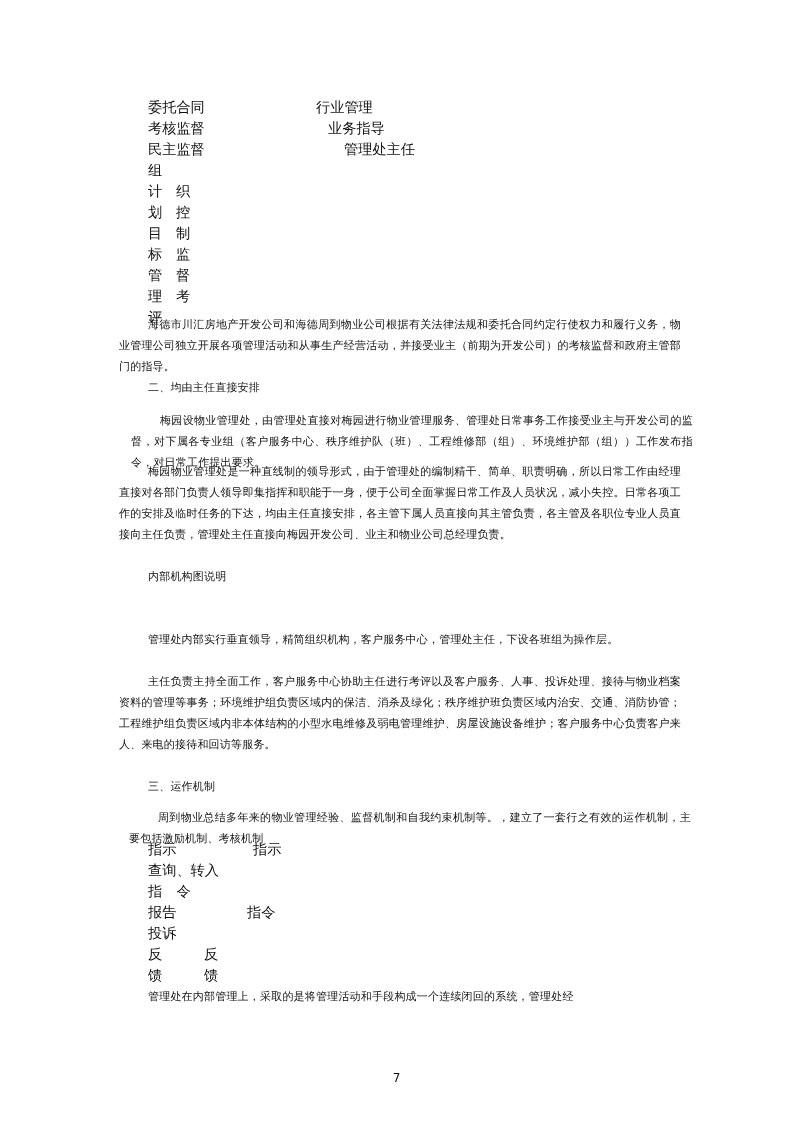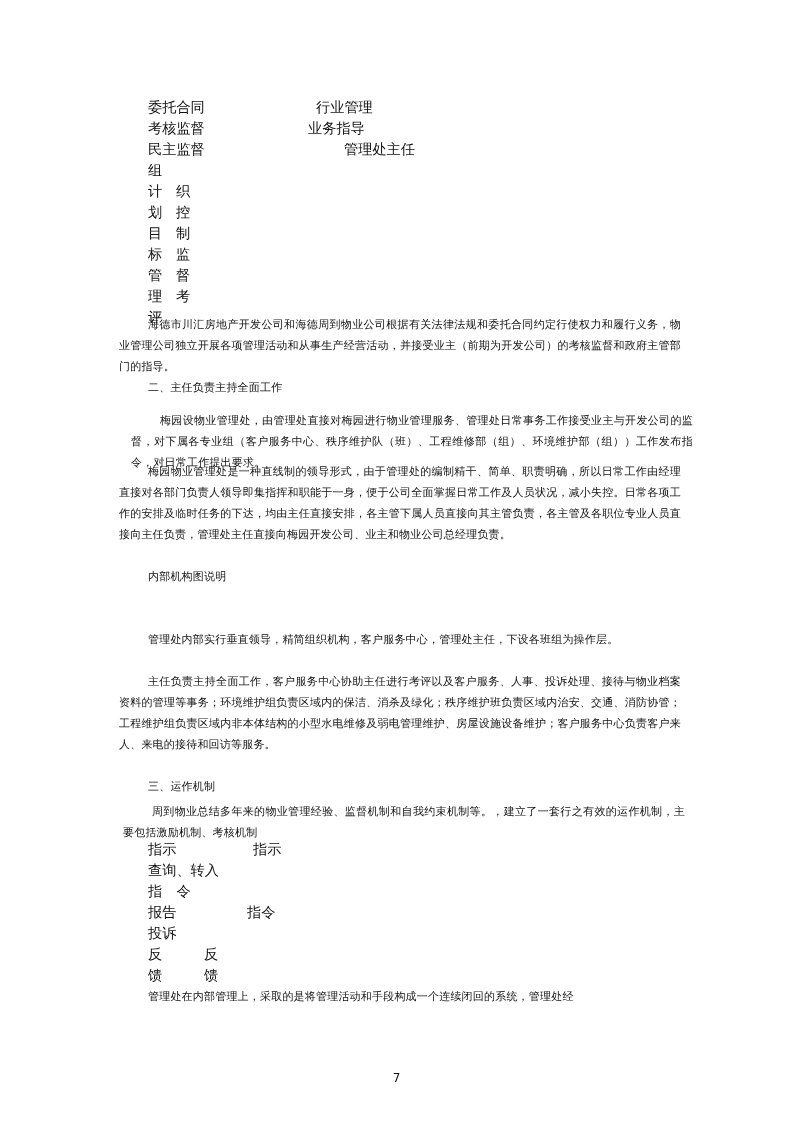--- a/index.html
+++ b/index.html
@@ -14,48 +14,48 @@
 </style>
 </head>
 <body>
 
 <div class="page">
 
   <div>
     <span class="line" style="left:148px;top:97px">委托合同</span>
     <span class="line" style="left:316px;top:97px">行业管理</span>
     <span class="line" style="left:148px;top:118px">考核监督</span>
-    <span class="line" style="left:308px;top:118px">业务指导</span>
+    <span class="line" style="left:328px;top:118px">业务指导</span>
     <span class="line" style="left:148px;top:139px">民主监督</span>
     <span class="line" style="left:344px;top:139px">管理处主任</span>
     <span class="line" style="left:148px;top:160px">组</span>
     <span class="line" style="left:148px;top:181px">计</span>
     <span class="line" style="left:176px;top:181px">织</span>
     <span class="line" style="left:148px;top:202px">划</span>
     <span class="line" style="left:176px;top:202px">控</span>
     <span class="line" style="left:148px;top:223px">目</span>
     <span class="line" style="left:176px;top:223px">制</span>
     <span class="line" style="left:148px;top:244px">标</span>
     <span class="line" style="left:176px;top:244px">监</span>
     <span class="line" style="left:148px;top:265px">管</span>
     <span class="line" style="left:176px;top:265px">督</span>
     <span class="line" style="left:148px;top:286px">理</span>
     <span class="line" style="left:176px;top:286px">考</span>
     <span class="line" style="left:148px;top:307px">评</span>
   </div>
 
   <p class="para" style="top:314px;margin:0">海德市川汇房地产开发公司和海德周到物业公司根据有关法律法规和委托合同约定行使权力和履行义务，物业管理公司独立开展各项管理活动和从事生产经营活动，并接受业主（前期为开发公司）的考核监督和政府主管部门的指导。</p>
-  <p class="para" style="top:377px;margin:0">二、主任负责主持全面工作</p>
+  <p class="para" style="top:377px;margin:0">二、均由主任直接安排</p>
   <p class="para" style="top:398px;margin:12px">梅园设物业管理处，由管理处直接对梅园进行物业管理服务、管理处日常事务工作接受业主与开发公司的监督，对下属各专业组（客户服务中心、秩序维护队（班）、工程维修部（组）、环境维护部（组））工作发布指令，对日常工作提出要求。</p>
   <p class="para" style="top:461px;margin:0">梅园物业管理处是一种直线制的领导形式，由于管理处的编制精干、简单、职责明确，所以日常工作由经理直接对各部门负责人领导即集指挥和职能于一身，便于公司全面掌握日常工作及人员状况，减小失控。日常各项工作的安排及临时任务的下达，均由主任直接安排，各主管下属人员直接向其主管负责，各主管及各职位专业人员直接向主任负责，管理处主任直接向梅园开发公司、业主和物业公司总经理负责。</p>
   <p class="para" style="top:566px;margin:0">内部机构图说明</p>
   <p class="para" style="top:629px;margin:0">管理处内部实行垂直领导，精简组织机构，客户服务中心，管理处主任，下设各班组为操作层。</p>
   <p class="para" style="top:671px;margin:0">主任负责主持全面工作，客户服务中心协助主任进行考评以及客户服务、人事、投诉处理、接待与物业档案资料的管理等事务；环境维护组负责区域内的保洁、消杀及绿化；秩序维护班负责区域内治安、交通、消防协管；工程维护组负责区域内非本体结构的小型水电维修及弱电管理维护、房屋设施设备维护；客户服务中心负责客户来人、来电的接待和回访等服务。</p>
   <p class="para" style="top:776px;margin:0">三、运作机制</p>
-  <p class="para" style="top:797px;margin:4px">周到物业总结多年来的物业管理经验、监督机制和自我约束机制等。，建立了一套行之有效的运作机制，主要包括激励机制、考核机制</p>
+  <p class="para" style="top:797px;margin:10px">周到物业总结多年来的物业管理经验、监督机制和自我约束机制等。，建立了一套行之有效的运作机制，主要包括激励机制、考核机制</p>
 
   <div>
     <span class="line" style="left:148px;top:839px">指示</span>
     <span class="line" style="left:253px;top:839px">指示</span>
     <span class="line" style="left:148px;top:860px">查询、转入</span>
     <span class="line" style="left:148px;top:881px">指　令</span>
     <span class="line" style="left:148px;top:902px">报告</span>
     <span class="line" style="left:247px;top:902px">指令</span>
     <span class="line" style="left:148px;top:923px">投诉</span>
     <span class="line" style="left:148px;top:944px">反</span>

